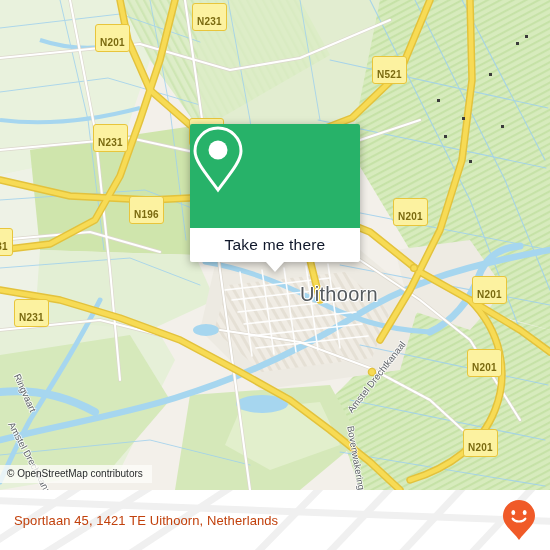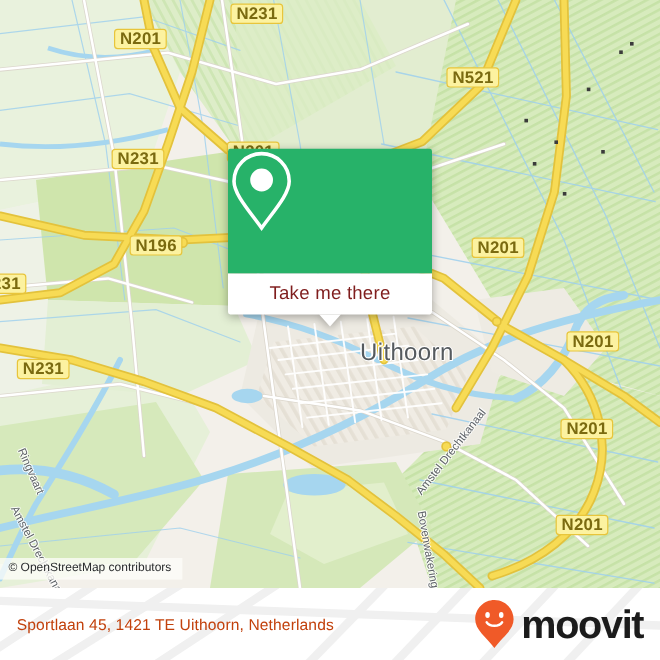--- a/index.html
+++ b/index.html
@@ -14,24 +14,24 @@
   #map{position:absolute;left:0;top:0;width:550px;height:490px;overflow:hidden;background:#eef0e6;}
   #map svg{position:absolute;left:0;top:0;}
 
   
   .shield{
     position:absolute;
     background:#fcf2a0;
     border:1.6px solid #e8c53b;
     border-radius:3px;
     color:#7a6a10;
-    font-size:14px;
+    font-size:10px;
     font-weight:bold;
     letter-spacing:.2px;
-    padding:1px 4px 2px 4px;
+    padding:12px 4px 2px 4px;
     line-height:12px;
     white-space:nowrap;
     font-family:"Liberation Sans","DejaVu Sans",sans-serif;
     box-sizing:border-box;
   }
 
   
   .place-label{
     position:absolute;
     color:#555a5e;
@@ -59,21 +59,21 @@
     position:absolute;left:190px;top:124px;width:170px;
     filter:drop-shadow(0 2px 4px rgba(0,0,0,.32));
   }
   #popup .green{
     height:104px;border-radius:2px 2px 0 0;
     display:flex;align-items:center;justify-content:center;
   }
   #popup .cta{
     background:#ffffff;height:34px;border-radius:0 0 2px 2px;
     display:flex;align-items:center;justify-content:center;
-    color:#7f1d1d;font-size:15.5px;letter-spacing:.2px;
+    color:#0f172a;font-size:15.5px;letter-spacing:.2px;
   }
   #popup .tail{
     position:absolute;left:50%;margin-left:-9px;top:138px;
     width:0;height:0;border-left:9px solid transparent;
     border-right:9px solid transparent;border-top:10px solid #ffffff;
   }
 
   
   #attrib{
     position:absolute;left:0;top:465px;
@@ -279,21 +279,21 @@
     <div class="water-label" style="left:22px;top:372px;transform:rotate(66deg);">Ringvaart</div>
     <div class="water-label" style="left:16px;top:420px;transform:rotate(62deg);">Amstel Drechtkanaal</div>
     <div class="water-label" style="left:345px;top:408px;transform:rotate(-52deg);">Amstel Drechtkanaal</div>
     <div class="water-label" style="left:356px;top:425px;transform:rotate(80deg);">Bovenwakering</div>
 
     <div class="shield" style="left:192px;top:3px;">N231</div>
     <div class="shield" style="left:95px;top:24px;">N201</div>
     <div class="shield" style="left:372px;top:56px;">N521</div>
     <div class="shield" style="left:93px;top:124px;">N231</div>
     <div class="shield" style="left:189px;top:118px;">N201</div>
-    <div class="shield" style="left:108px;top:196px;">N196</div>
+    <div class="shield" style="left:129px;top:196px;">N196</div>
     <div class="shield" style="left:393px;top:198px;">N201</div>
     <div class="shield" style="left:-22px;top:228px;">N231</div>
     <div class="shield" style="left:472px;top:276px;">N201</div>
     <div class="shield" style="left:14px;top:299px;">N231</div>
     <div class="shield" style="left:467px;top:349px;">N201</div>
     <div class="shield" style="left:463px;top:429px;">N201</div>
 
     <div id="popup">
       <div class="green" style="background:#27b269;">
         <svg width="56" height="70" viewBox="0 0 56 70">
@@ -330,17 +330,16 @@
       <span>Sportlaan 45, 1421 TE Uithoorn, Netherlands</span>
     </div>
 
     <div class="brand">
       <svg width="34" height="42" viewBox="0 0 34 42">
         <path d="M17 1 C8.2 1 1 8.2 1 17 C1 26 10 31.5 17 41 C24 31.5 33 26 33 17 C33 8.2 25.8 1 17 1 Z" fill="#f05a28"></path>
         <ellipse cx="11.3" cy="13.4" rx="1.9" ry="2.5" fill="#ffffff"></ellipse>
         <ellipse cx="22.7" cy="13.4" rx="1.9" ry="2.5" fill="#ffffff"></ellipse>
         <path d="M10.6 19.6 C13 23.4 21 23.4 23.4 19.6" fill="none" stroke="#ffffff" stroke-width="2.1" stroke-linecap="round"></path>
       </svg>
-      <span class="word">moovit</span>
     </div>
   </div>
 
 </div>
 
 </body></html>

